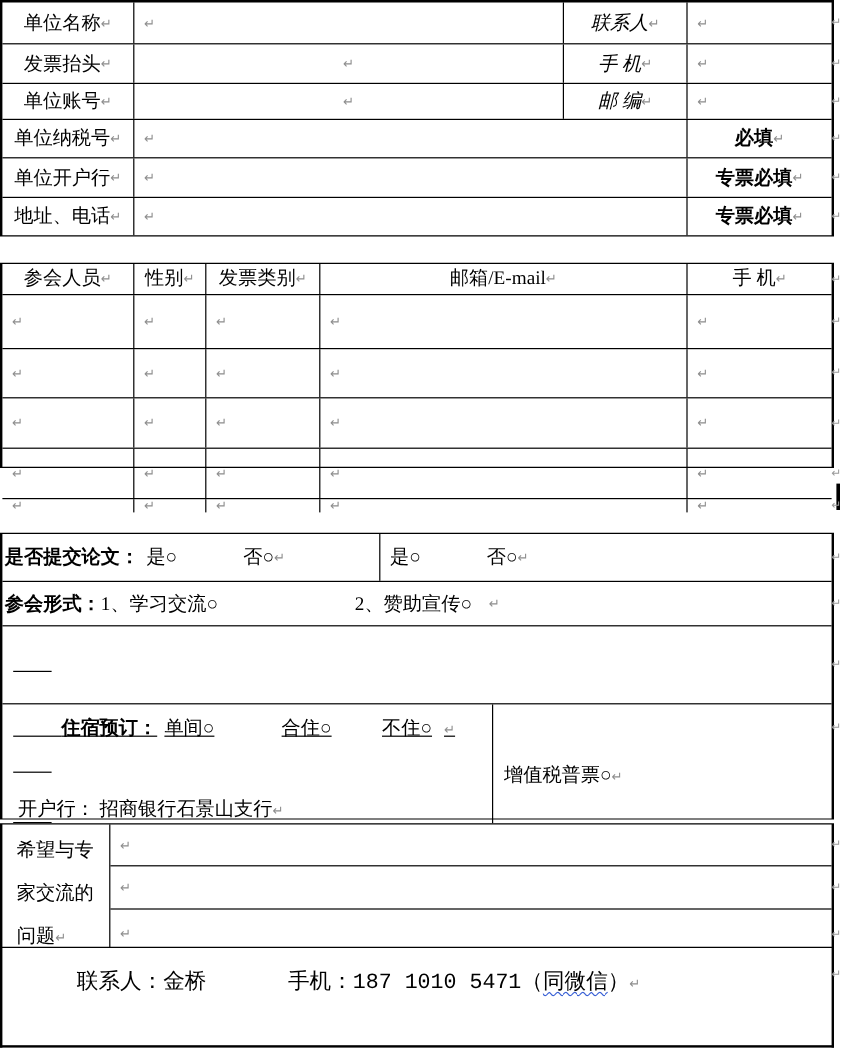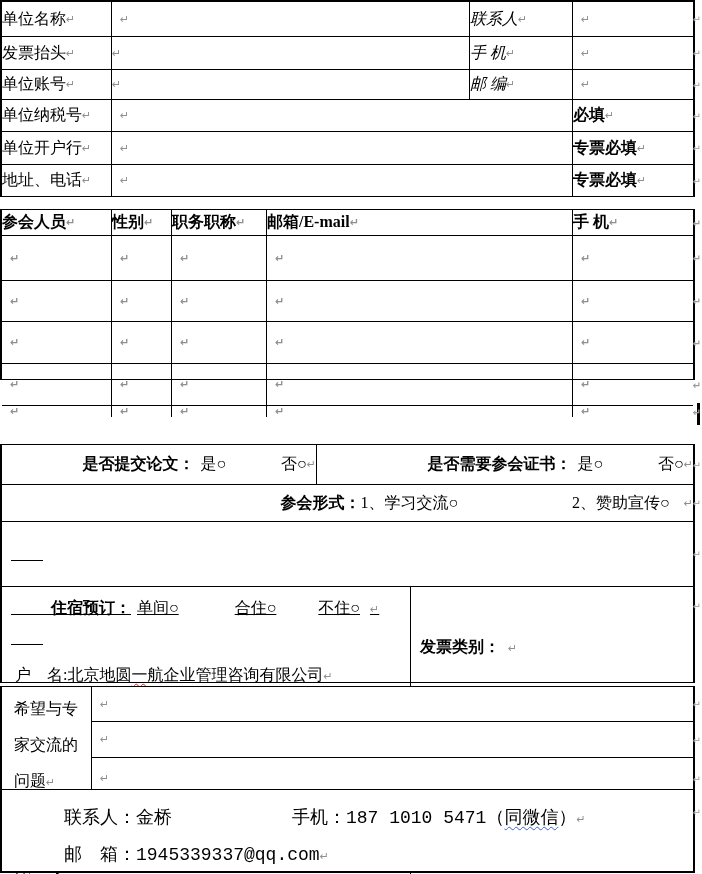--- a/index.html
+++ b/index.html
@@ -9,30 +9,30 @@
     position:relative; width:702px; height:874px; background:#fff;
     font-family:"Liberation Serif","DejaVu Serif",serif;
     font-size:16px; color:#000;
   }
   .sec {
     position:absolute; left:0; width:695px; background:#fff;
     border:1px solid #000; border-left-width:2px; border-right-width:2px;
     display:flex; flex-direction:column;
   }
   #sec-unit    { top:0;     height:197px; border-top-width:2px; }
-  #sec-att     { top:209px; height:171px;font-weight:bold; }
+  #sec-att     { top:219px; height:171px; }
   #sec-mid     { top:444px; height:239px; }
   #sec-quest   { top:686px; height:104px; }
   #sec-contact { top:790px; height:83px; border-top:none; border-bottom-width:2px; display:block; }
 
   .row { display:flex; position:relative; border-bottom:1px solid #000; flex:0 0 auto; }
   .row.last { border-bottom:none; flex:1 1 auto; }
   .cell { border-right:1px solid #000; display:flex; align-items:center; white-space:pre; }
   .cell.endcol { border-right:none; }
-  .cell.center { }
+  .cell.center { justify-content:center; }
   .grow { flex:1 1 auto; }
   .blockcell { display:block; }
 
   .w110{width:110px;} .w103{width:103px;font-style:italic;} .w120{width:120px;}
   .w60{width:60px;} .w95{width:95px;} .w306{width:306px;}
   .w315{width:315px;} .w409{width:409px;} .w90{width:90px;}
 
   .b { font-weight:bold; }
   span { white-space:pre; }
 
@@ -47,42 +47,42 @@
     font-family:"DejaVu Sans","Liberation Sans",sans-serif;
   }
   .end-mark.att-top { top:14px; transform:none; }
 
   .wavy-red  { text-decoration:underline; text-decoration-style:wavy; text-decoration-color:#ff1f00; text-decoration-thickness:1px; text-underline-offset:3px; }
   .wavy-blue { text-decoration:underline; text-decoration-style:wavy; text-decoration-color:#3b62d6; text-decoration-thickness:1px; text-underline-offset:3px; }
 
   .mono { font-family:"Liberation Mono","DejaVu Sans Mono",monospace; }
 
   
-  .optline { padding-left:2px;justify-content:flex-end; }
+  .optline { padding-left:2px; }
   .hotel-cell { display:block; padding:5px 0 0 9px;text-decoration:underline; }
   .hotel-line1 { line-height:30px; }
   .hotel-line2 { line-height:28px; }
   .m-opt2 { margin-left:114px; }
   .m-yes  { margin-left:6px; }
   .m-no   { margin-left:55px; }
   .m-sh   { margin-left:56px; }
   .m-nh   { margin-left:42px; }
   .m-co   { margin-left:152px; }
 
   .bank-cell { padding:8px 0 0 13px; line-height:32px; }
   .invoice-cell { padding:5px 0 0 9px; line-height:22px; font-size:16px; }
 
   .q-label { padding:4px 0 0 12px; line-height:36px; white-space:normal; }
   .q-rows { display:flex; flex-direction:column; }
   .q-sub { position:relative; border-bottom:1px solid #000; display:flex; align-items:center; flex:0 0 auto; }
   .q-sub.last { border-bottom:none; flex:1 1 auto; }
 
   .contact-line1 { padding:10px 0 0 62px; line-height:34px; font-size:18px; position:relative; }
   .contact-line2 { padding:2px 0 0 62px; line-height:34px; font-size:18px; }
-  .m-phone { margin-left:120px;text-align:right; }
+  .m-phone { margin-left:68px;text-align:right; }
 
   .artifact-bar { position:absolute; left:697px; top:403px; width:3px; height:22px; background:#000; }
 </style>
 </head>
 <body>
 
 <div class="page">
 
   <div class="sec" id="sec-unit">
     <div class="row" style="height:35px">
@@ -123,21 +123,21 @@
       <div class="cell grow pad-mark"><span class="mark">↵</span></div>
       <div class="cell w120 endcol center"><span class="b">专票必填</span><span class="mark">↵</span></div>
       <span class="end-mark">↵</span>
     </div>
   </div>
 
   <div class="sec" id="sec-att">
     <div class="row" style="height:26px">
       <div class="cell w110 center"><span>参会人员</span><span class="mark">↵</span></div>
       <div class="cell w60 center"><span>性别</span><span class="mark">↵</span></div>
-      <div class="cell w95 center"><span>职务职称</span><span class="mark">↵</span></div>
+      <div class="cell w95 center"><span>发票类别</span><span class="mark">↵</span></div>
       <div class="cell w306 center"><span>邮箱/E-mail</span><span class="mark">↵</span></div>
       <div class="cell grow endcol center"><span>手 机</span><span class="mark">↵</span></div>
       <span class="end-mark">↵</span>
     </div>
     <div class="row" style="height:45px">
       <div class="cell w110 pad-mark"><span class="mark">↵</span></div>
       <div class="cell w60 pad-mark"><span class="mark">↵</span></div>
       <div class="cell w95 pad-mark"><span class="mark">↵</span></div>
       <div class="cell w306 pad-mark"><span class="mark">↵</span></div>
       <div class="cell grow endcol pad-mark"><span class="mark">↵</span></div>
@@ -176,21 +176,21 @@
       <span class="end-mark">↵</span>
     </div>
   </div>
 
   <div class="sec" id="sec-mid">
     <div class="row" style="height:40px">
       <div class="cell w315 optline">
         <span class="b">是否提交论文：</span><span class="m-yes">是○</span><span class="m-no">否○</span><span class="mark">↵</span>
       </div>
       <div class="cell grow endcol optline">
-        <span class="b">是否需要参会证书：</span><span class="m-yes">是○</span><span class="m-no">否○</span><span class="mark">↵</span>
+        <span class="m-yes">是○</span><span class="m-no">否○</span><span class="mark">↵</span>
       </div>
       <span class="end-mark">↵</span>
     </div>
     <div class="row" style="height:37px">
       <div class="cell grow endcol optline">
         <span class="b">参会形式：</span><span>1、学习交流○</span><span class="m-opt2">2、赞助宣传○</span><span class="mark" style="margin-left:14px">↵</span>
       </div>
       <span class="end-mark">↵</span>
     </div>
     <div class="row" style="height:65px">
@@ -199,26 +199,24 @@
           <span class="b">住宿预订：</span><span class="m-yes">单间○</span><span class="m-sh">合住○</span><span class="m-nh">不住○</span><span class="mark" style="margin-left:10px">↵</span>
         </div>
         <div class="hotel-line2">
           <span>入住日期:</span><span class="m-co">退房日期:</span><span class="mark" style="margin-left:8px">↵</span>
         </div>
       </div>
       <span class="end-mark">↵</span>
     </div>
     <div class="row last">
       <div class="cell w409 blockcell bank-cell">
-        <div><span>户　名:</span><span>北京地圆</span><span class="wavy-red">一</span><span>航企业管理咨询有限公司</span><span class="mark">↵</span></div>
         <div><span>开户行： 招商银行石景山支行</span><span class="mark">↵</span></div>
         <div><span>账　号： </span><span class="mono">1109  1656  4210  902</span><span class="mark">↵</span></div>
       </div>
       <div class="cell grow endcol blockcell invoice-cell">
-        <div><span class="b">发票类别：</span><span class="mark" style="margin-left:8px">↵</span></div>
         <div><span>增值税普票○</span><span class="mark">↵</span></div>
         <div><span>增值税专票○</span><span class="mark" style="margin-left:6px">↵</span></div>
         <div><span>发票内容：会议服务</span><span class="mark" style="margin-left:6px">↵</span></div>
       </div>
       <span class="end-mark att-top">↵</span>
     </div>
   </div>
 
   <div class="sec" id="sec-quest">
     <div class="row last">
@@ -240,20 +238,17 @@
           </div>
       </div>
     </div>
   </div>
 
   <div class="sec" id="sec-contact">
     <div class="contact-line1">
       <span>联系人：金桥</span><span class="m-phone">手机：</span><span class="mono" style="font-size:18px">187 1010 5471</span><span>（</span><span class="wavy-blue">同微信</span><span>）</span><span class="mark">↵</span>
       <span class="end-mark">↵</span>
     </div>
-    <div class="contact-line2">
-      <span>邮　箱：</span><span class="mono" style="font-size:18px">1945339337@qq.com</span><span class="mark">↵</span>
-    </div>
   </div>
 
   <div class="artifact-bar"></div>
 
 </div>
 
 </body></html>

